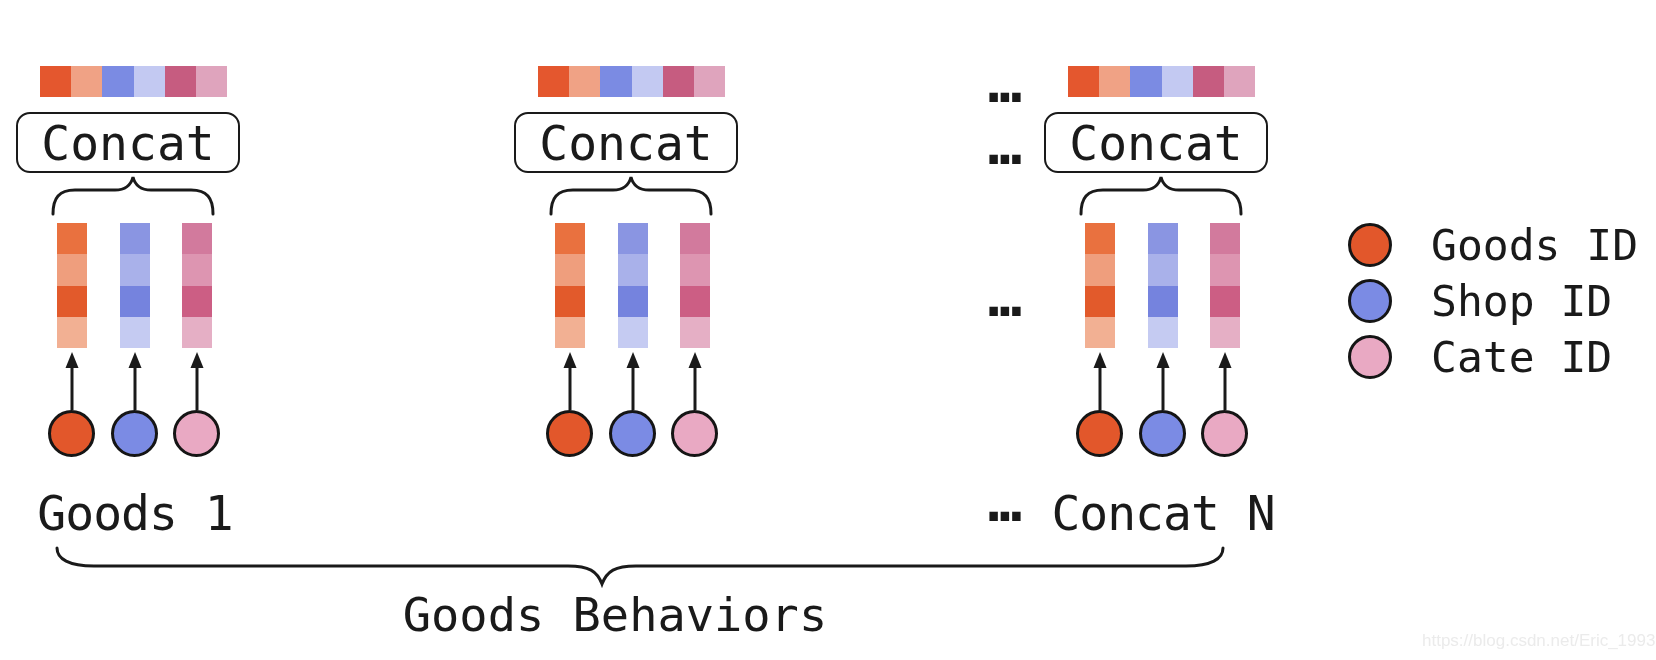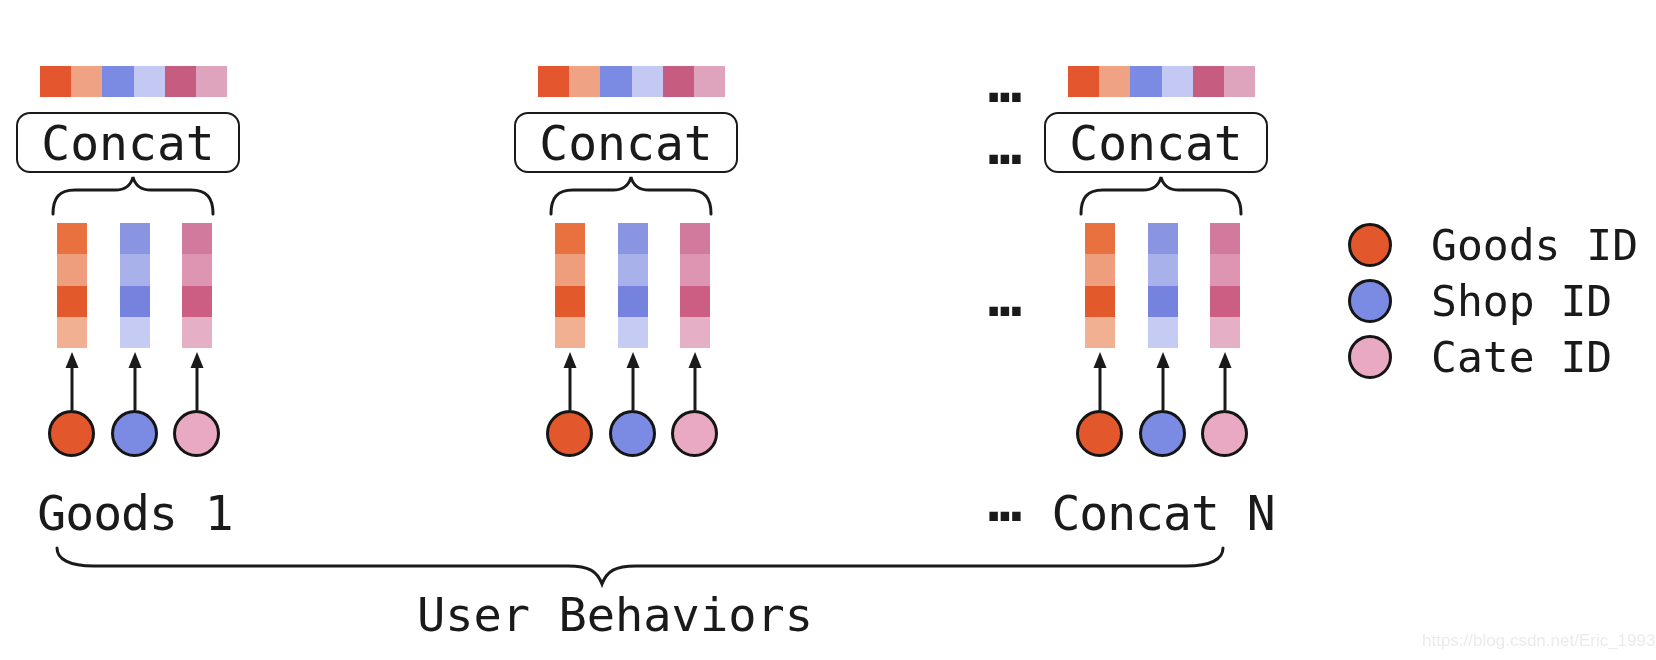--- a/index.html
+++ b/index.html
@@ -218,17 +218,17 @@
     <div class="llabel">Shop ID</div>
   </div>
   <div class="lrow lr3">
     <div class="lcircle" style="background: rgb(233, 169, 195);"></div>
     <div class="llabel">Cate ID</div>
   </div>
 
   <svg class="bigbrace" viewBox="0 0 1200 50">
     <path d="M 17,8 C 17,19 29,26 54,26 L 528,26 C 549,26 557,31 562,44 C 567,31 575,26 596,26 L 1146,26 C 1171,26 1183,19 1183,8" fill="none" stroke="#1a1a1a" stroke-width="3" stroke-linecap="round"></path>
   </svg>
-  <div class="ub-label">User Behaviors</div>
+  <div class="ub-label">Goods Behaviors</div>
 
   <div class="watermark">https://blog.csdn.net/Eric_1993</div>
 
 </div>
 
 </body></html>

